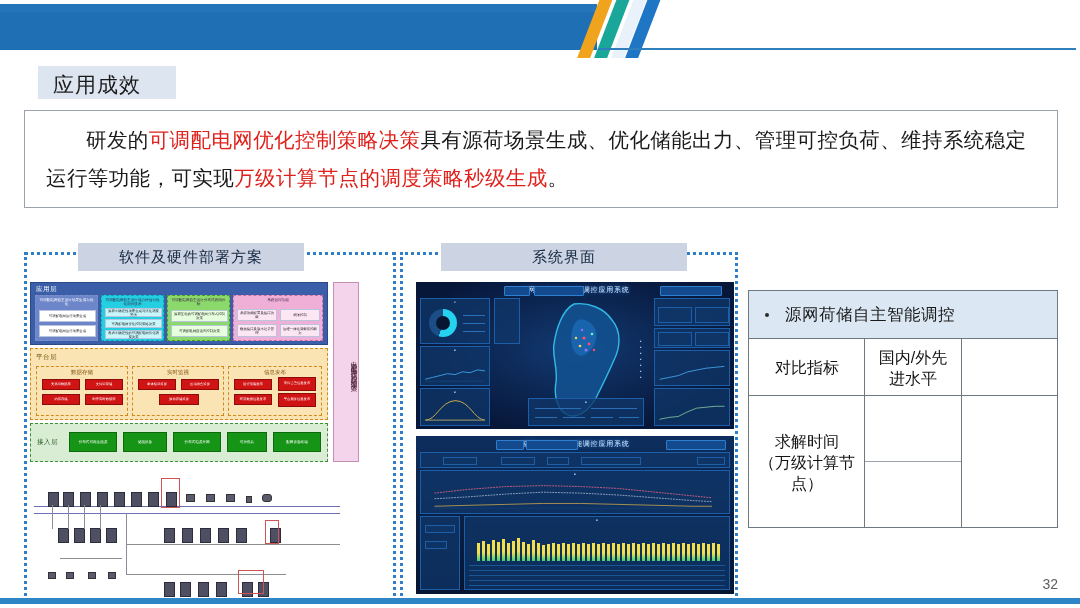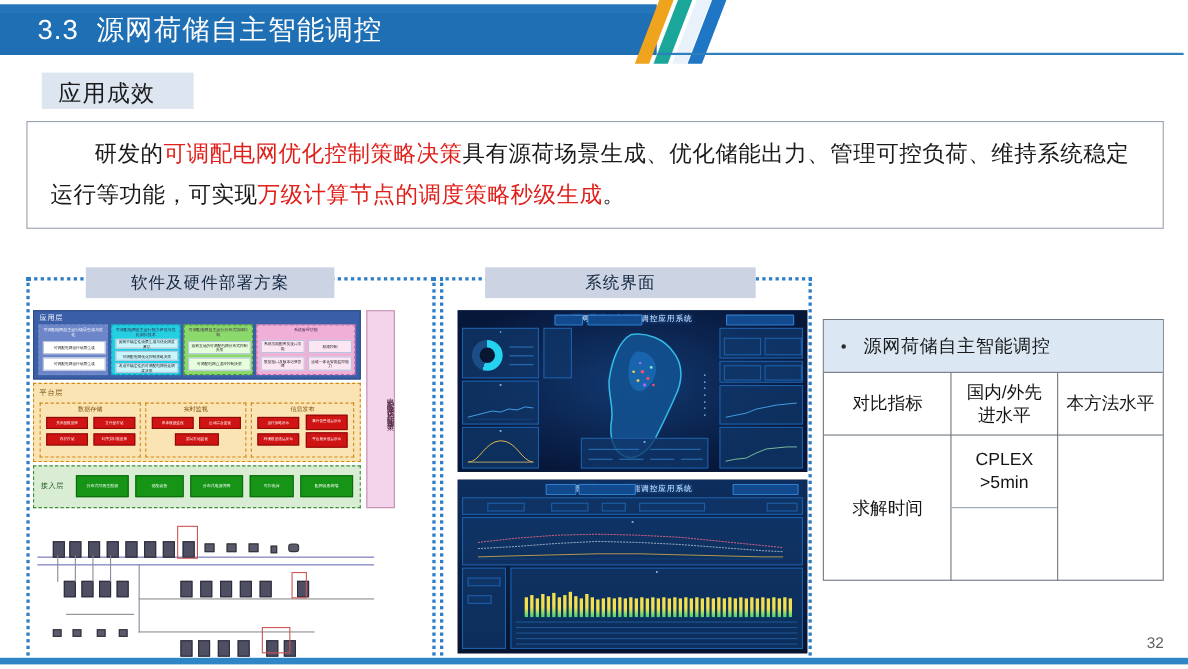--- a/index.html
+++ b/index.html
@@ -115,23 +115,20 @@
   
   .page-num{position:absolute;right:22px;top:576px;font-size:14px;color:#5f5f5f;}
   .footbar{position:absolute;left:0;top:598px;width:1080px;height:6px;background:#2f86c6;}
 </style>
 </head>
 <body>
 
 <div class="header">
   <div class="hdr-bar"></div>
   <div class="hdr-bar-shine"></div>
-  <div class="hdr-title">
-    <span>3.3</span>&nbsp;&nbsp;<span>源网荷储自主智能调控</span>
-  </div>
   <div class="stripes">
     <div class="stripe s1"></div>
     <div class="stripe s2"></div>
     <div class="stripe s3"></div>
     <div class="stripe s4"></div>
   </div>
   <div class="hdr-rule"></div>
 </div>
 
 <div class="subtitle-box"></div>
@@ -459,28 +456,24 @@
     <div class="tbl-head-txt">源网荷储自主智能调控</div>
   </div>
 
   <div class="vline" style="left:115px;top:48px;height:189px;"></div>
   <div class="vline" style="left:212px;top:48px;height:189px;"></div>
   <div class="hline" style="left:0;top:104px;width:308px;"></div>
   <div class="hline-thin" style="left:116px;top:170px;width:96px;"></div>
 
   <div class="cell" style="left:116px;top:49px;width:96px;height:55px;padding:0 6px;">国内/外先进水平</div>
   <div class="cell" style="left:1px;top:49px;width:114px;height:55px;">对比指标</div>
-  <div class="cell" style="left:213px;top:49px;width:95px;height:55px;padding:0 4px;">本方法水平</div>
 
   <div class="cell" style="left:1px;top:105px;width:114px;height:132px;flex-direction:column;">
     <span>求解时间</span>
-  </div>
-
-  <div class="cell" style="left:116px;top:105px;width:96px;height:65px;flex-direction:column;">
-    <span>CPLEX</span>
-    <span>&gt;5min</span>
-  </div>
+    <span>（万级计算节点）</span>
+  </div>
+
 
 
 </div>
 
 <div class="page-num">32</div>
 <div class="footbar"></div>
 
 </body></html>

